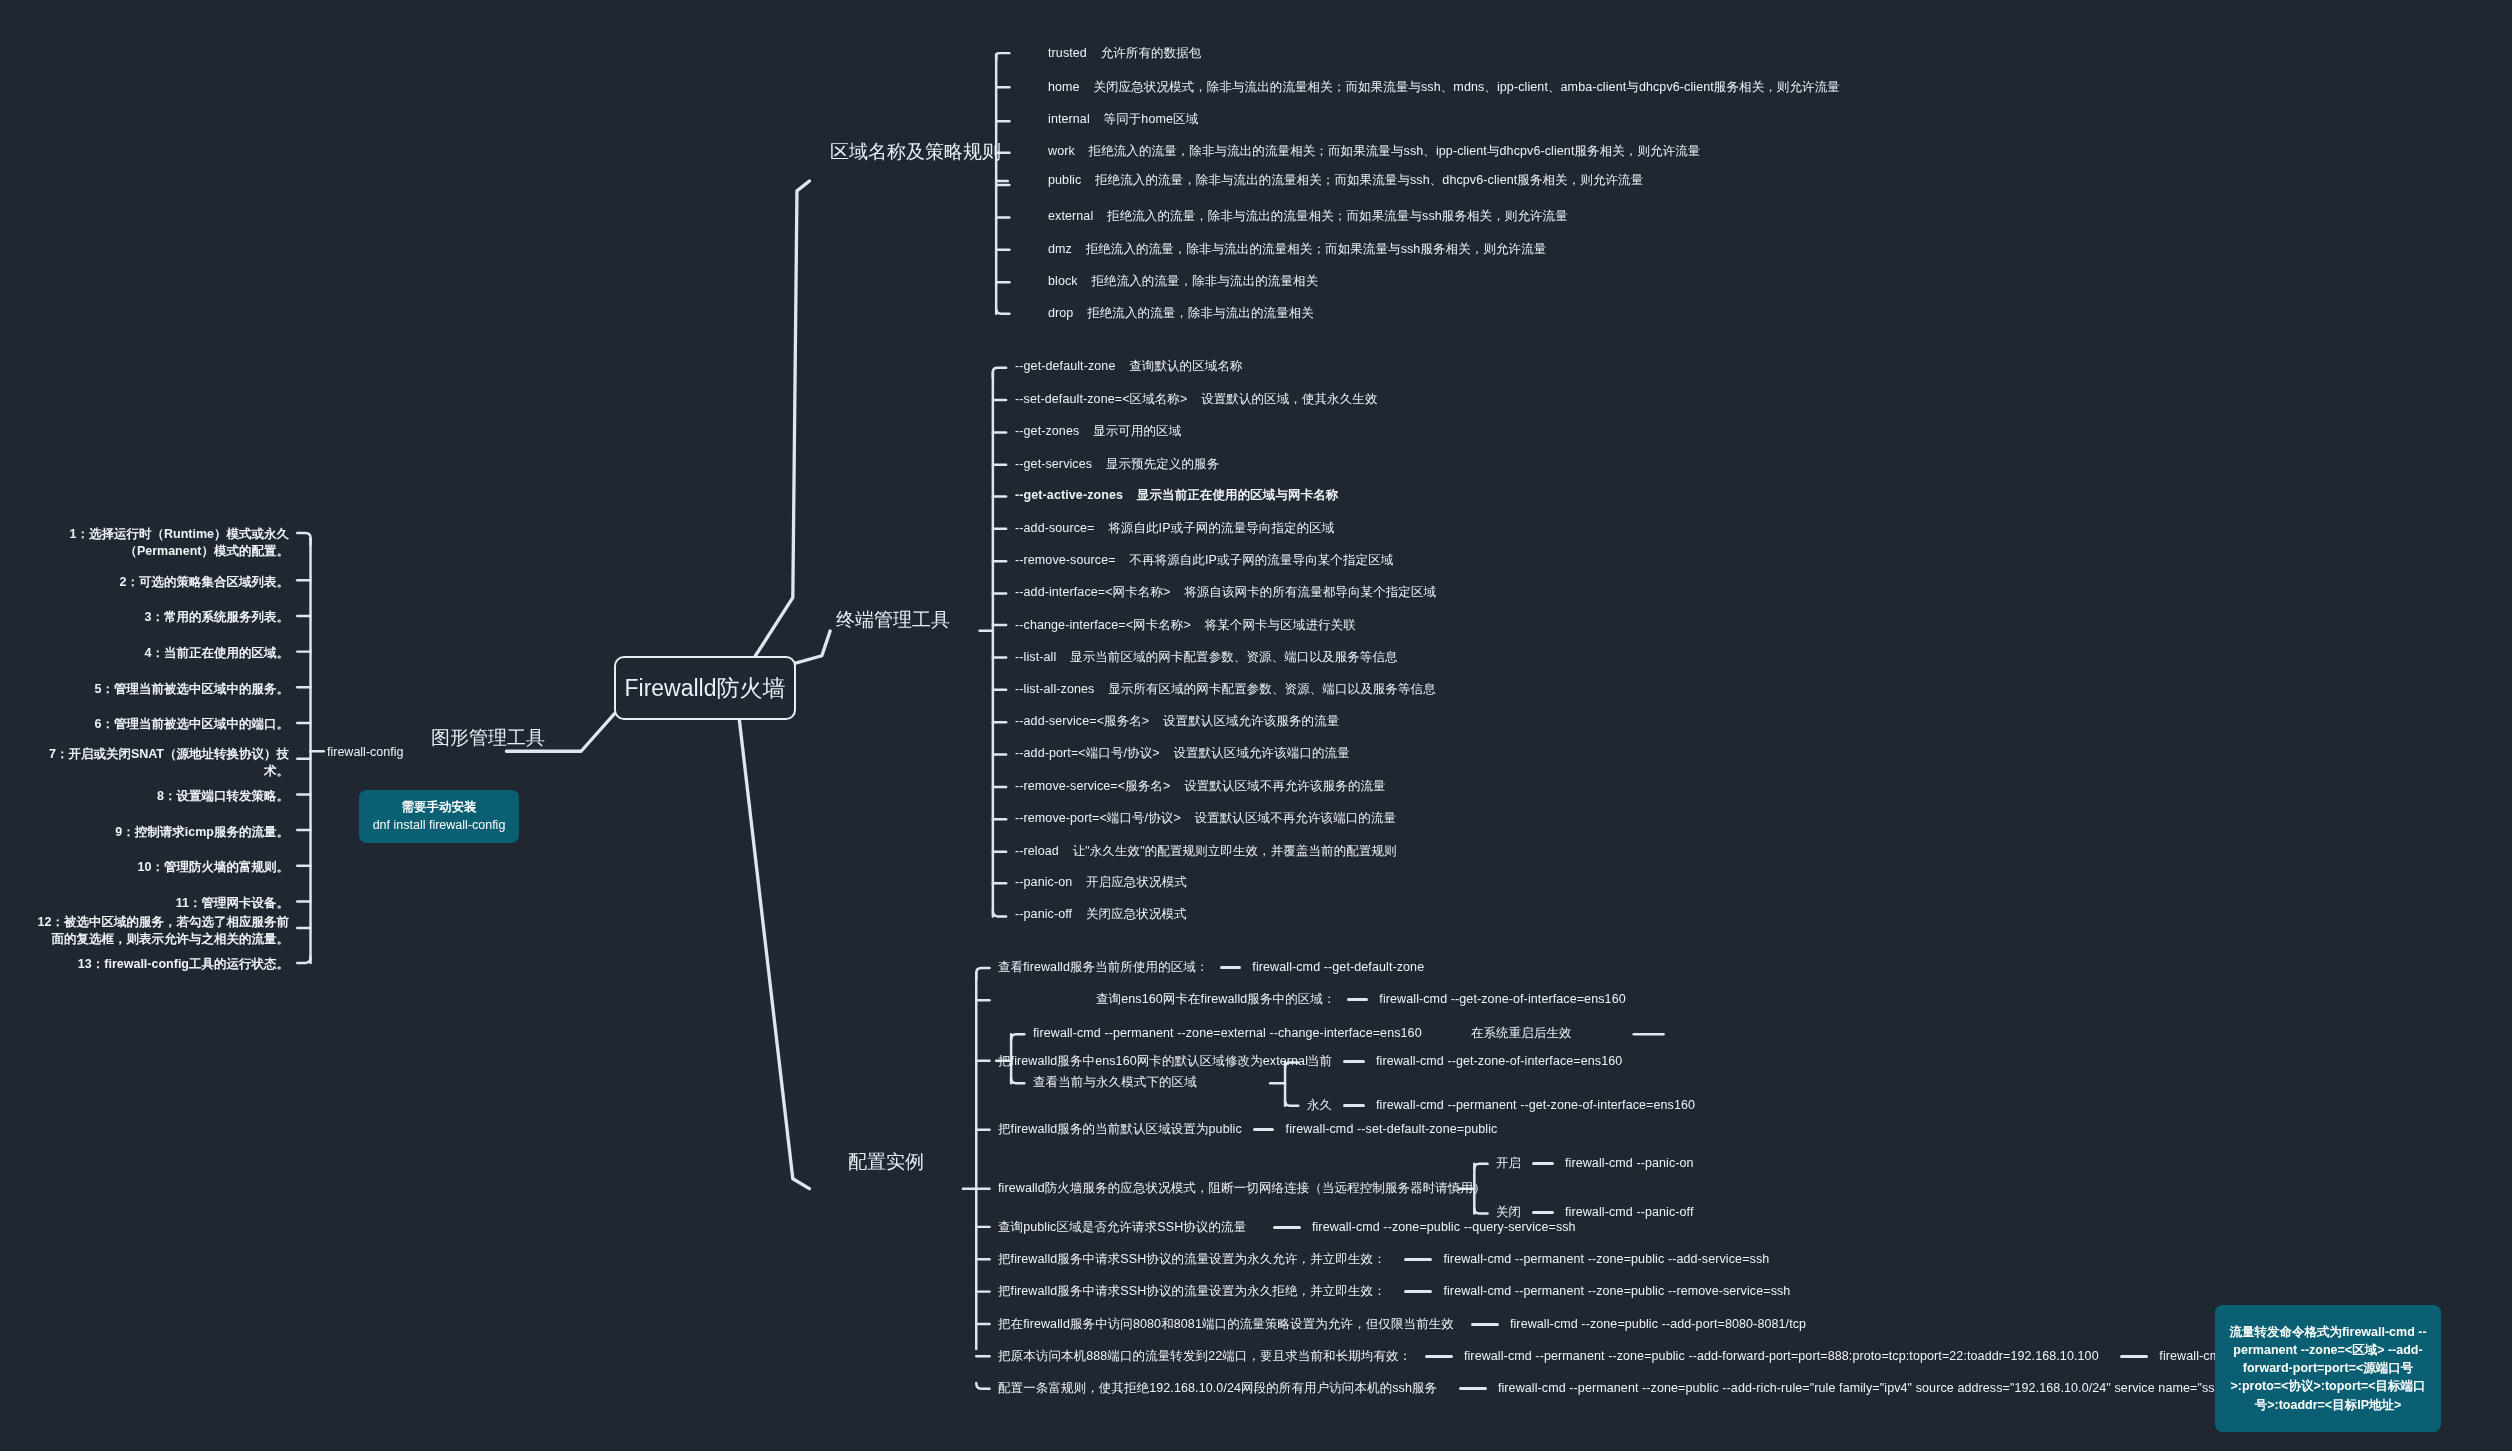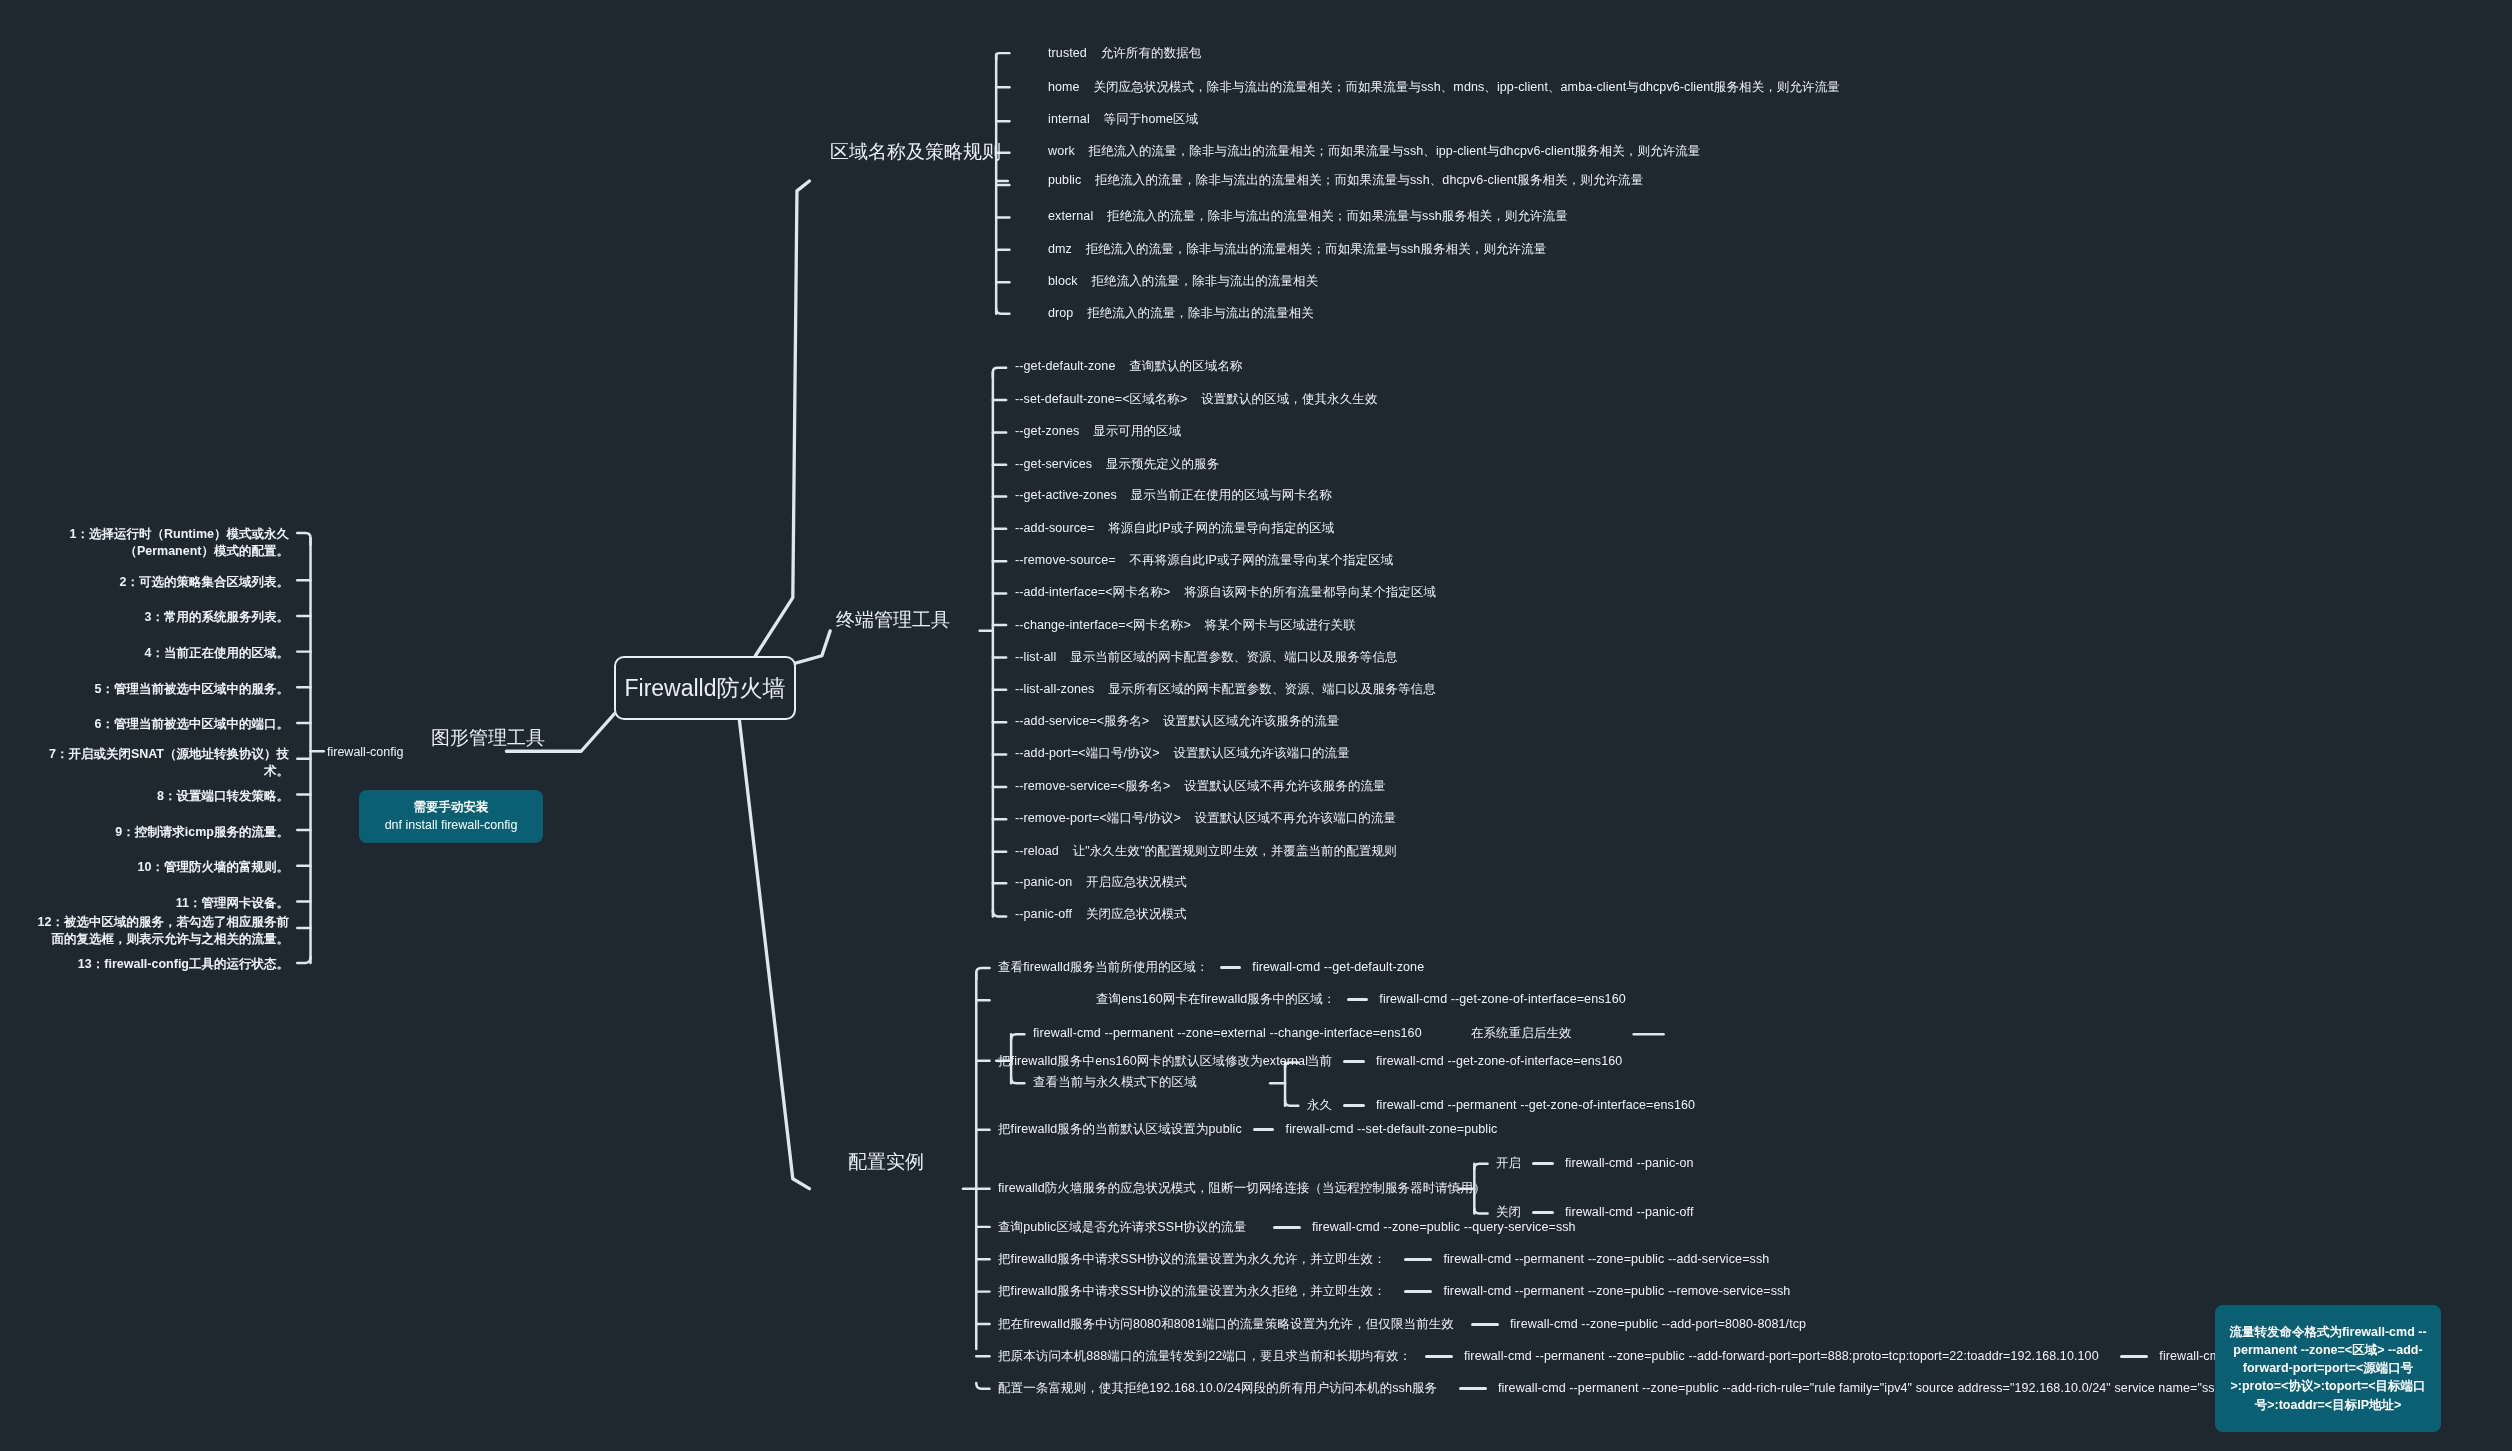--- a/index.html
+++ b/index.html
@@ -29,21 +29,21 @@
 
   
   .branch-title{position:absolute;font-size:19px;color:#e9eff5;white-space:nowrap;}
 
   
   .callout{
     position:absolute;background:#0a5f73;border-radius:7.5px;
     color:#ffffff;text-align:center;font-weight:bold;
     padding:8.3px 11.6px;box-sizing:border-box;
   }
-  #callout-install{left:359px;top:790px;width:184px;font-size:12.5px;line-height:1.45;}
+  #callout-install{left:359px;top:790px;width:160px;font-size:12.5px;line-height:1.45;}
   #callout-forward{left:2215px;top:1305px;width:226px;font-size:12.5px;line-height:1.45;padding:18px 10px;}
 
   .left-leaf{position:absolute;text-align:right;font-size:12.5px;font-weight:bold;color:#eef3f7;line-height:1.35;}
   .left-leaf.wrap{white-space:normal;width:257px;}
 
   .mid-label{position:absolute;font-size:12.5px;color:#eef3f7;white-space:nowrap;}
   .sep{display:inline-block;width:21.6px;height:2.5px;background:#dfe7ee;vertical-align:middle;margin:0 7.5px;border-radius:1.7px;}
   .sep.long{width:28px;}
 </style>
 </head>
@@ -218,21 +218,21 @@
   <div class="node leaf" style="left:1015px;top:424px;">
     <span>--get-zones</span>
     <span style="display:inline-block;width:6.6px;"></span>
     <span>显示可用的区域</span>
   </div>
   <div class="node leaf" style="left:1015px;top:457px;">
     <span>--get-services</span>
     <span style="display:inline-block;width:6.6px;"></span>
     <span>显示预先定义的服务</span>
   </div>
-  <div class="node leaf" style="left:1015px;top:488px;">
+  <div class="node leaf" style="left:1015px;top:488px;font-weight:bold;">
     <span>--get-active-zones</span>
     <span style="display:inline-block;width:6.6px;"></span>
     <span>显示当前正在使用的区域与网卡名称</span>
   </div>
   <div class="node leaf" style="left:1015px;top:521px;">
     <span>--add-source=</span>
     <span style="display:inline-block;width:6.6px;"></span>
     <span>将源自此IP或子网的流量导向指定的区域</span>
   </div>
   <div class="node leaf" style="left:1015px;top:553px;">

